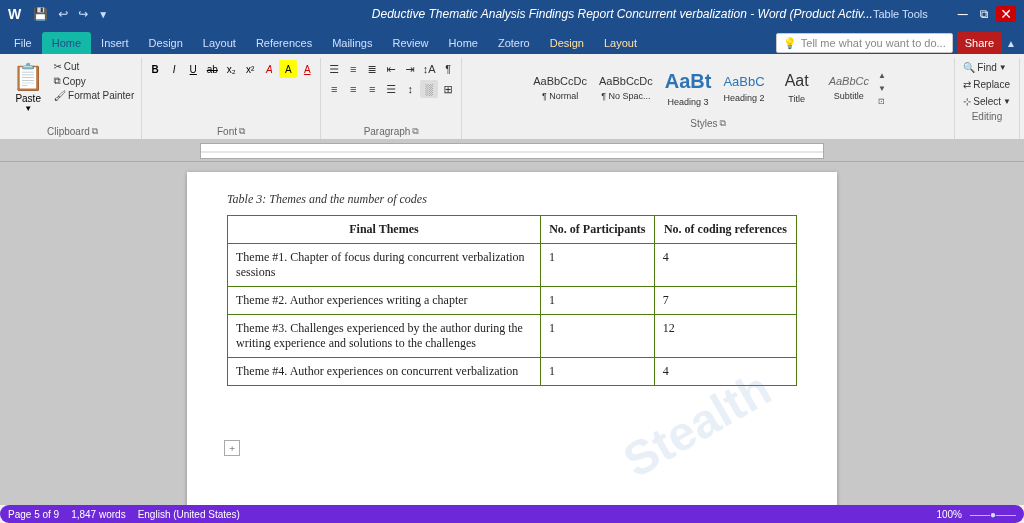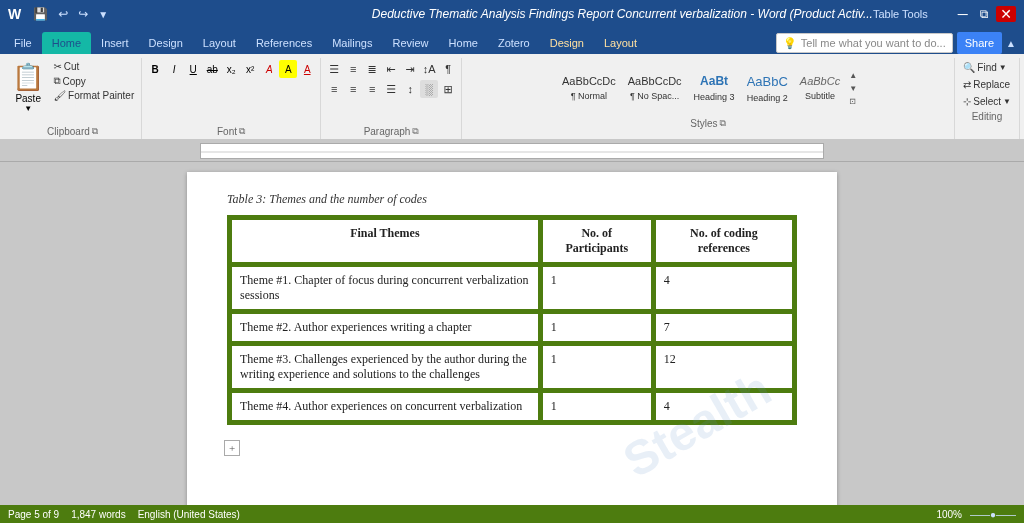--- a/index.html
+++ b/index.html
@@ -97,21 +97,21 @@
     .styles-content { display: flex; gap: 2px; align-items: center; }
     .style-item {
       display: flex; flex-direction: column; align-items: center; justify-content: center;
       padding: 2px 4px; cursor: pointer; border-radius: 2px; min-width: 50px; height: 56px;
       border: 1px solid transparent;
     }
     .style-preview { font-size: 11px; color: #333; }
     .style-label { font-size: 9px; color: #333; margin-top: 4px; }
     .style-normal { font-size: 11px; }
     .style-no-space { font-size: 11px; }
-    .style-h1 { font-size: 12px; color: #2e74b5; font-weight: bold; }
+    .style-h1 { font-size: 20px; color: #2e74b5; font-weight: bold; }
     .style-h2 { font-size: 13px; color: #2e74b5; }
     .style-title { font-size: 16px; color: #333; }
     .style-subtitle { font-size: 11px; color: #666; font-style: italic; }
     .styles-scroll { display: flex; flex-direction: column; justify-content: center; }
     .styles-scroll-btn { font-size: 8px; cursor: pointer; color: #555; padding: 2px; }
 
     
     .editing-group-content { display: flex; flex-direction: column; gap: 2px; }
     .editing-btn {
       font-size: 10px; color: #333; cursor: pointer; padding: 2px 4px;
@@ -120,21 +120,21 @@
 
     
     .tell-me {
       display: flex; align-items: center; gap: 4px; font-size: 11px; color: #555;
       border: 1px solid #c8c8c8; border-radius: 2px; padding: 2px 6px; background: white;
       margin-left: 4px; height: 20px;
     }
 
     
     .share-btn {
-      background: #3b82f6; color: white; border: none; border-radius: 2px;
+      background: #b91c1c; color: white; border: none; border-radius: 2px;
       padding: 2px 8px; font-size: 11px; cursor: pointer; height: 22px;
     }
 
     
     .ruler-area {
       background: #c8c8c8;
       height: 22px;
       display: flex;
       align-items: center;
       border-bottom: 1px solid #aaa;
@@ -178,21 +178,21 @@
     }
 
     
     .data-table {
       border-collapse: collapse;
       width: 100%;
       font-family: 'Times New Roman', Times, serif;
       font-size: 12px;
     }
     .data-table th, .data-table td {
-      border: 5px solid #4d7c0f;
+      border: 1px solid #4d7c0f;
       padding: 6px 8px;
       vertical-align: top;
       color: #222;
     }
     .data-table th {
       font-weight: bold;
       background: white;
     }
     .col-theme { width: 55%; }
     .col-participants { width: 20%; }
@@ -246,28 +246,29 @@
       align-items: flex-end;
       padding: 0 0 0 4px;
       height: 26px;
       justify-content: space-between;
     }
     .ribbon-tabs-left { display: flex; align-items: flex-end; }
     .ribbon-tabs-right { display: flex; align-items: center; padding-right: 8px; gap: 4px; }
 
     .status-bar {
       height: 18px;
-      background: #4d7c0f;
+      background: #6d28d9;
       display: flex;
       align-items: center;
       padding: 0 8px;
       font-size: 10px;
       color: white;
       gap: 12px;
       flex-shrink: 0;
+      border-radius: 9px;
     }
     .status-right { margin-left: auto; display: flex; gap: 8px; align-items: center; }
   </style>
 </head>
 <body>
 
 <div class="app">
 
   <div class="ribbon-top-bar">
     <div class="title-bar-left">
@@ -398,20 +399,24 @@
           <span class="style-preview style-no-space">AaBbCcDc</span>
           <span class="style-label">¶ No Spac...</span>
         </div>
         <div class="style-item">
           <span class="style-preview style-h1">AaBt</span>
           <span class="style-label">Heading 3</span>
         </div>
         <div class="style-item">
           <span class="style-preview style-h2">AaBbC</span>
           <span class="style-label">Heading 2</span>
+        </div>
+        <div class="style-item">
+          <span class="style-preview style-title">Aat</span>
+          <span class="style-label">Title</span>
         </div>
         <div class="style-item">
           <span class="style-preview style-subtitle">AaBbCc</span>
           <span class="style-label">Subtitle</span>
         </div>
         <div class="styles-scroll">
           <div class="styles-scroll-btn">▲</div>
           <div class="styles-scroll-btn">▼</div>
           <div class="styles-scroll-btn">⊡</div>
         </div>

